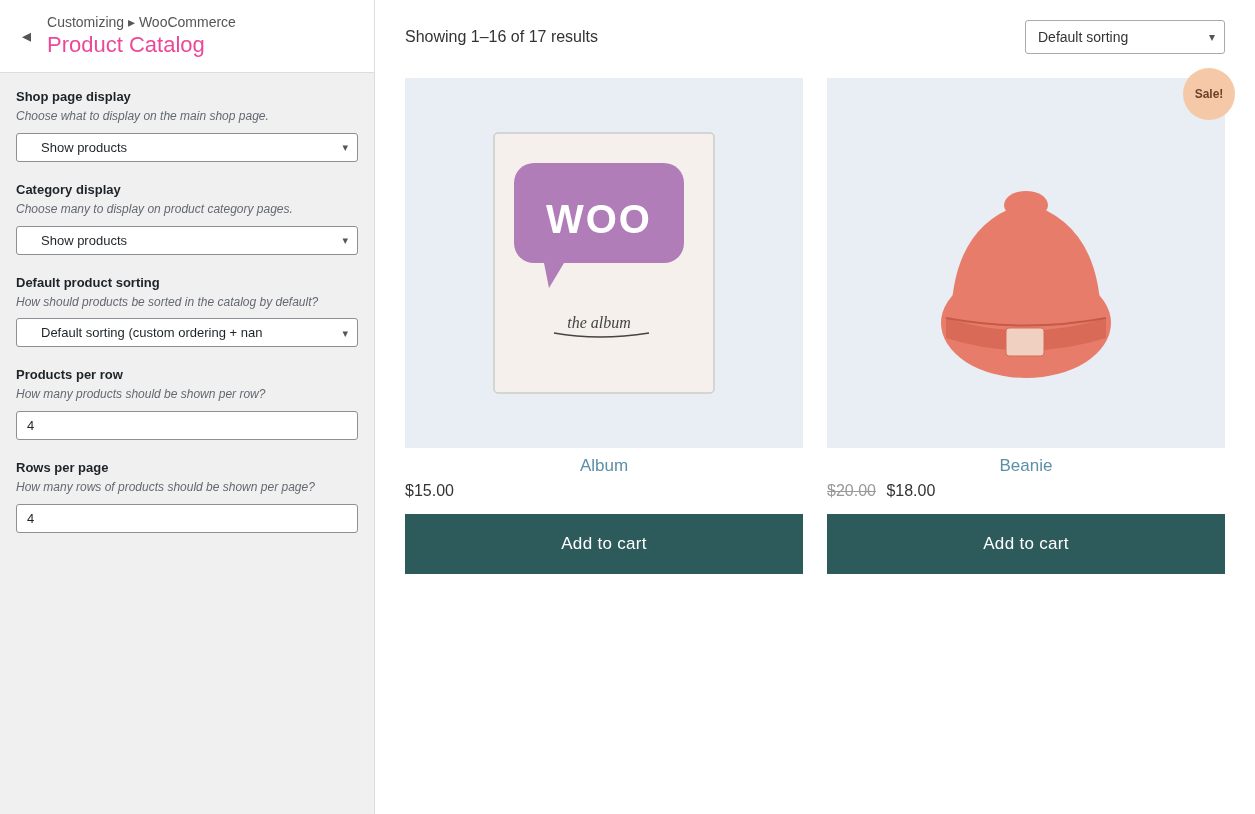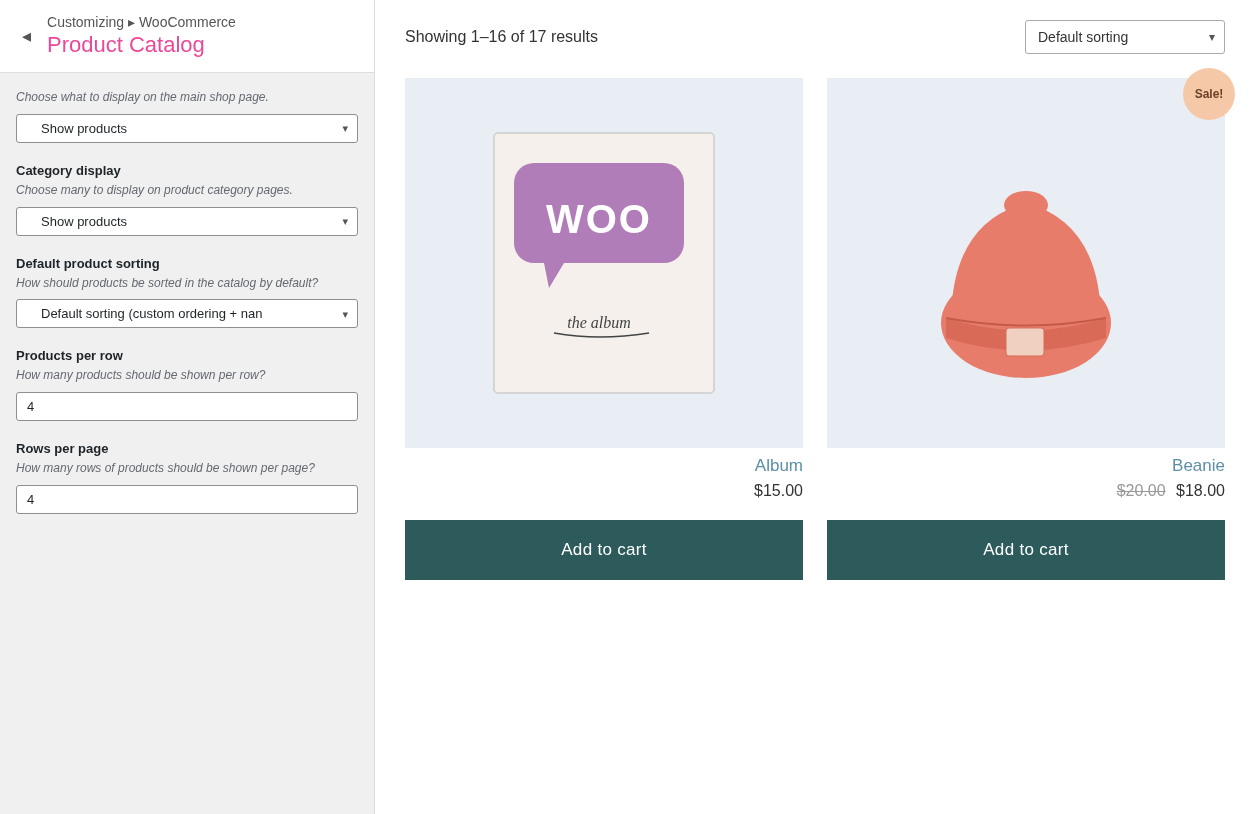--- a/index.html
+++ b/index.html
@@ -216,28 +216,28 @@
 
     
     .beanie-illustration {
       width: 220px;
       height: 280px;
     }
 
     .product-name {
       font-size: 17px;
       color: #5c8fa8;
-      text-align: right;
+      text-align: center;
       margin-bottom: 6px;
       font-weight: 400;
     }
 
     .product-price {
-      text-align: right;
-      margin-bottom: 20px;
+      text-align: left;
+      margin-bottom: 14px;
     }
 
     .price-regular {
       font-size: 16px;
       color: #333;
     }
 
     .price-strikethrough {
       font-size: 16px;
       color: #999;
@@ -270,20 +270,21 @@
     <button class="back-btn">◂</button>
     <div class="header-text">
       <span class="breadcrumb-text">Customizing ▸ WooCommerce</span>
       <span class="page-title-text">Product Catalog</span>
     </div>
   </div>
 
   <div class="sidebar-content">
 
     <div class="section">
+      <div class="section-title">Shop page display</div>
       <div class="section-desc">Choose what to display on the main shop page.</div>
       <div class="select-wrapper">
         <select>
           <option>Show products</option>
           <option>Show categories</option>
           <option>Show categories &amp; products</option>
         </select>
         <span class="select-arrow">▾</span>
       </div>
     </div>

